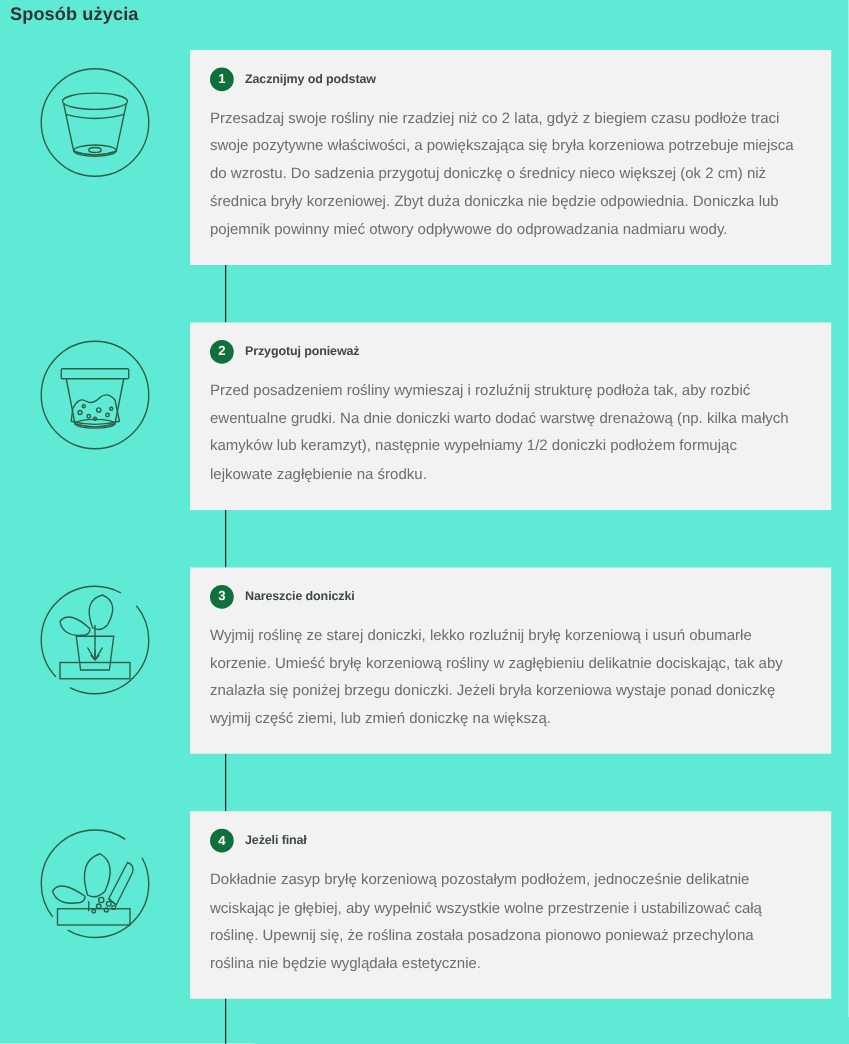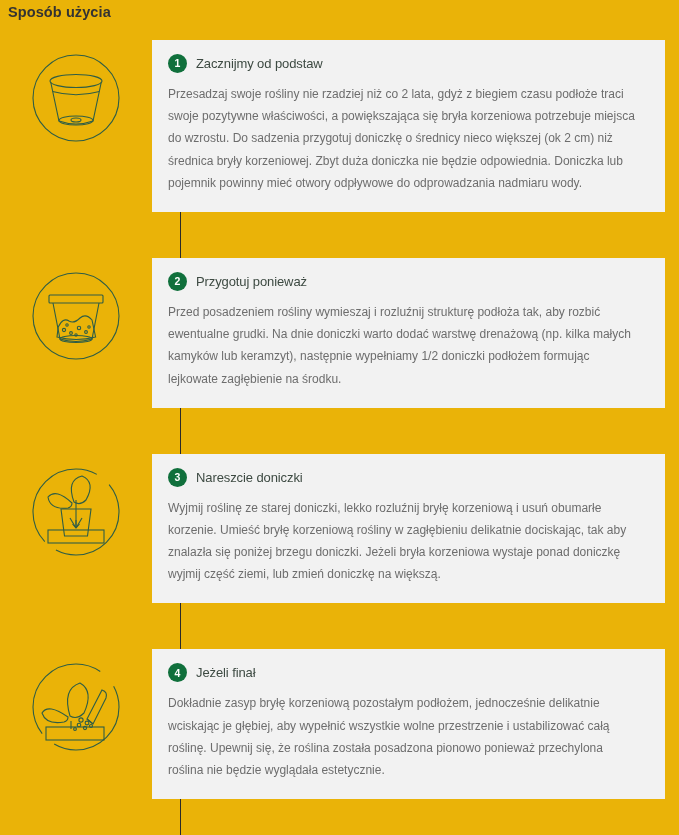--- a/index.html
+++ b/index.html
@@ -7,21 +7,21 @@
     width: 679px;
     height: 835px;
     background: #ffffff;
     font-family: "Liberation Sans", sans-serif;
     overflow: hidden;
   }
   #page {
     position: relative;
     width: 679px;
     height: 835px;
-    background: #eab308;
+    background: #5eead4;
   }
   .page-title {
     position: absolute;
     left: 8px;
     top: 4px;
     font-size: 14.5px;
     font-weight: bold;
     color: #333333;
     letter-spacing: 0.1px;
   }
@@ -69,22 +69,22 @@
     background: #10703c;
     color: #ffffff;
     font-size: 10.5px;
     font-weight: bold;
     display: flex;
     align-items: center;
     justify-content: center;
     line-height: 1;
   }
   .card-title {
-    font-size: 13px;
-    font-weight: normal;
+    font-size: 10px;
+    font-weight: bold;
     color: #3d4a42;
     letter-spacing: -0.1px;
   }
   .card-body {
     font-size: 12px;
     line-height: 1.85;
     color: #6d6d6d;
     max-width: 470px;
   }
   .connector-wrap {

